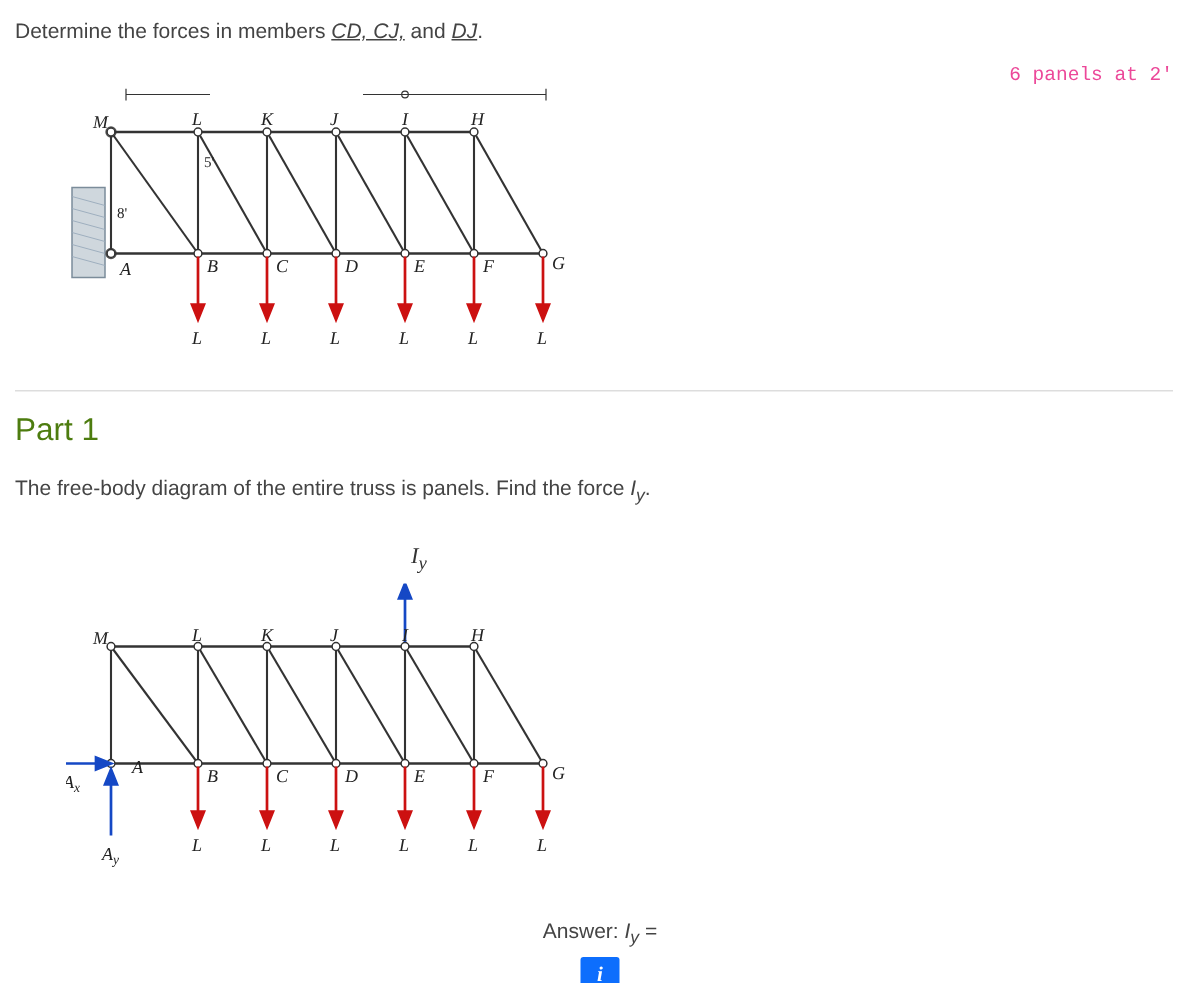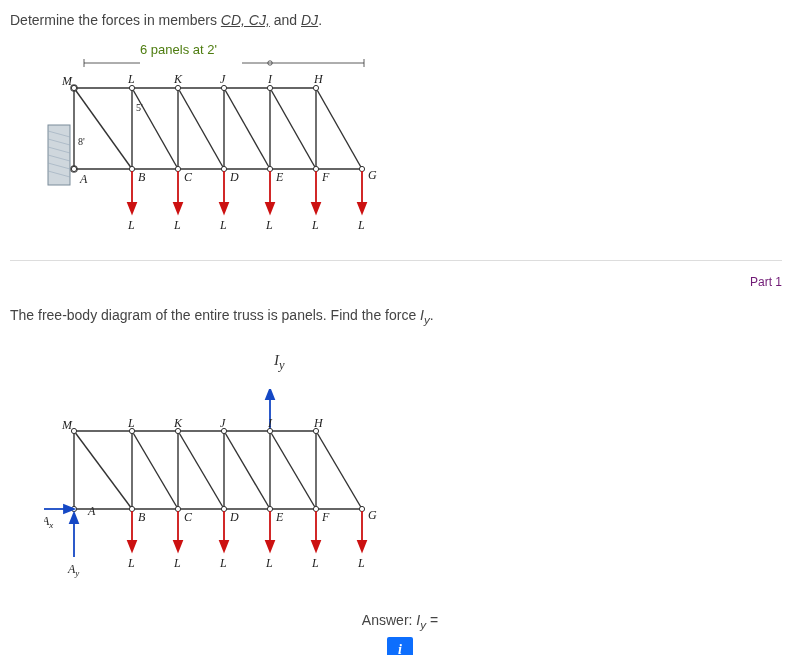--- a/index.html
+++ b/index.html
@@ -15,36 +15,36 @@
   .question {
     font-size: 14px;
     color: #444;
     margin-bottom: 14px;
   }
   .question em { font-style: italic; text-decoration: underline; }
   .figure-wrap {
     margin: 0 0 18px 34px;
   }
   .panels-label {
-    font-family: Liberation Sans, sans-serif;
+    font-family: Liberation Mono, monospace;
     font-size: 13px;
-    color: #4d7c0f;
+    color: #ec4899;
     margin-left: 96px;
     margin-bottom: 2px;
+    text-align: right;
   }
   .hr {
     border: none;
     border-top: 1px solid #ddd;
     margin: 18px 0 14px 0;
   }
   .part-title {
-    color: #701a75;
-    font-size: 12px;
+    color: #4d7c0f;
+    font-size: 21px;
     margin: 8px 0 18px 0;
-    text-align: right;
   }
   .subq {
     font-size: 14px;
     color: #444;
     margin-bottom: 26px;
   }
   .answer-row {
     display: flex;
     align-items: center;
     gap: 6px;
@@ -84,21 +84,21 @@
     font-style: italic;
     font-family: Georgia, serif;
     color: #333;
     margin-left: 44px;
   }
   .Iy-label {
     font-family: Georgia, 'Times New Roman', serif;
     font-style: italic;
     font-size: 15px;
     margin-left: 230px;
-    margin-bottom: 16px;
+    margin-bottom: 6px;
   }
   svg text {
     font-family: Georgia, 'Times New Roman', serif;
     font-size: 12px;
     font-style: italic;
     fill: #222;
   }
   svg .dim { font-size: 10px; font-style: normal;}
 </style>
 </head>

